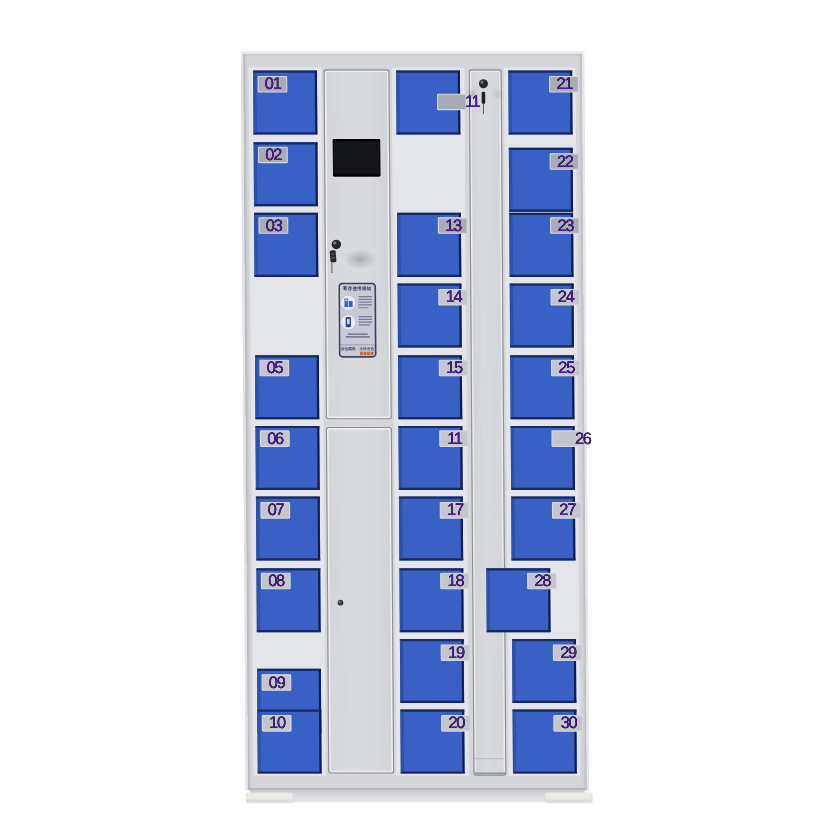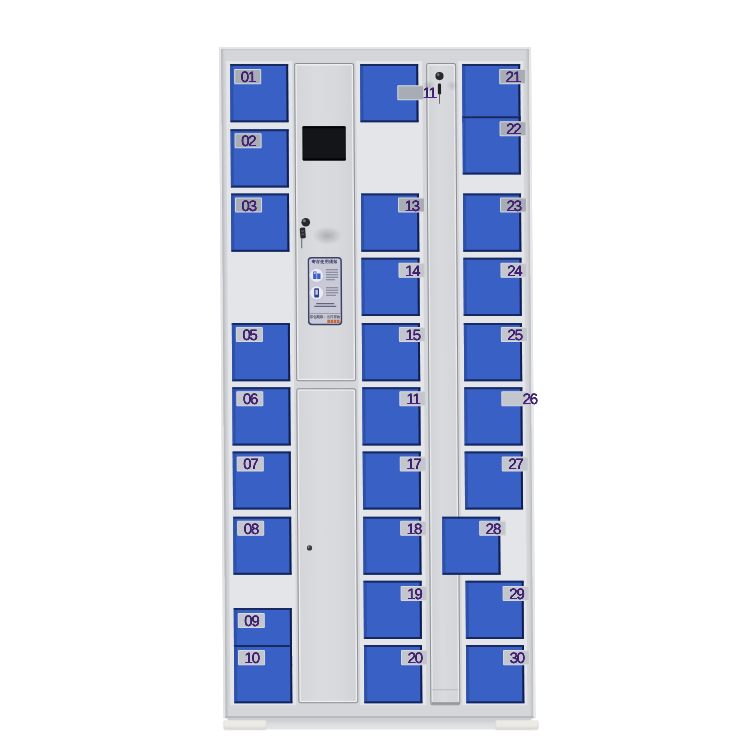--- a/index.html
+++ b/index.html
@@ -191,21 +191,21 @@
 </div>
 
 <div class="door" style="left:360.0px;top:643.4px;">
 <div class="plate" style="left:36.3px;top:2.6px;background:#c3c6cc;">20</div>
 </div>
 
 <div class="door" style="left:462.0px;top:64.2px;">
 <div class="plate" style="left:36.3px;top:2.6px;background:#a8acb4;">21</div>
 </div>
 
-<div class="door" style="left:462.0px;top:116px;">
+<div class="door" style="left:462.0px;top:134px;">
 <div class="plate" style="left:36.3px;top:2.6px;background:#a8acb4;">22</div>
 </div>
 
 <div class="door" style="left:462.0px;top:192.9px;">
 <div class="plate" style="left:36.3px;top:2.6px;background:#a8acb4;">23</div>
 </div>
 
 <div class="door" style="left:462.0px;top:257.2px;">
 <div class="plate" style="left:36.3px;top:2.6px;background:#c3c6cc;">24</div>
 </div>

